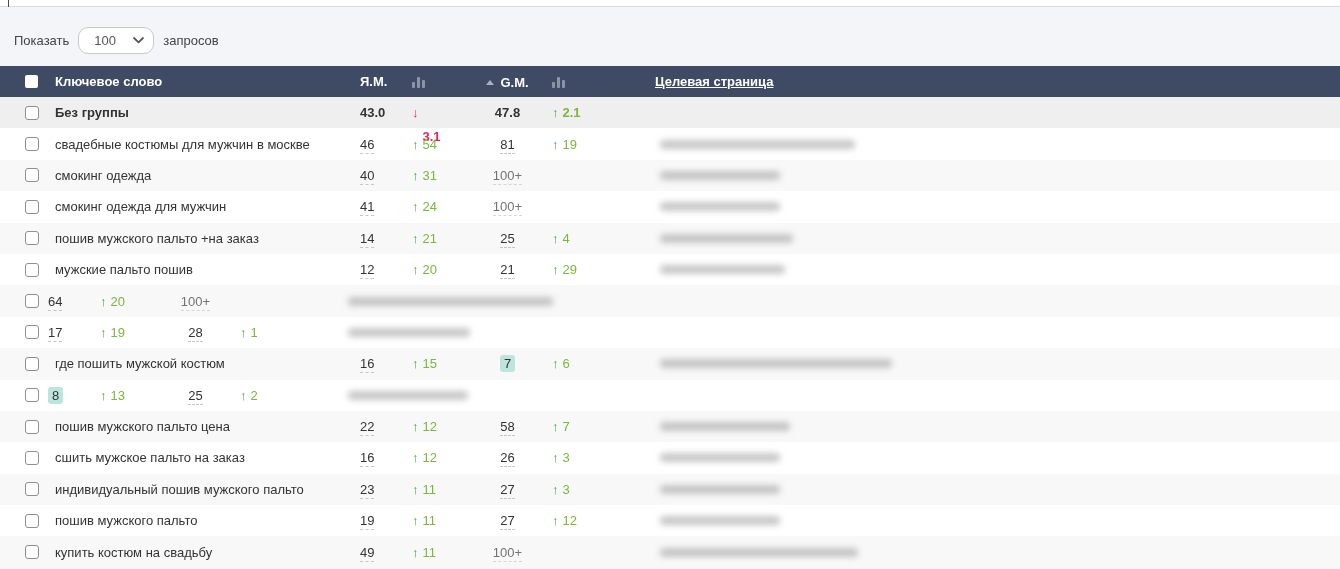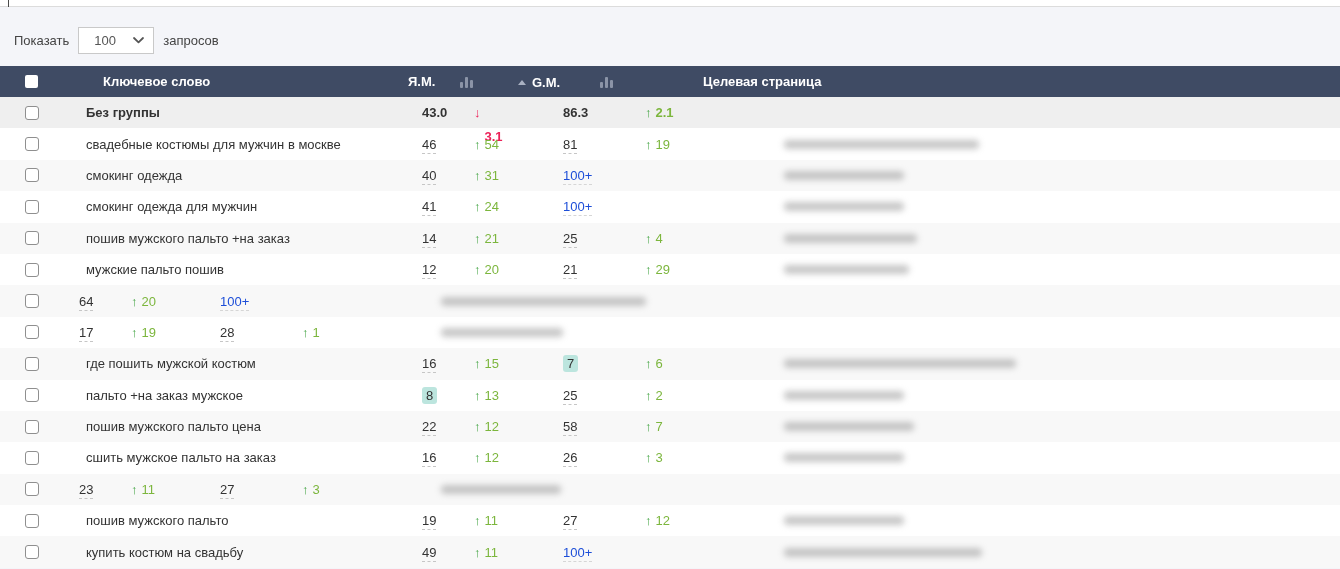--- a/index.html
+++ b/index.html
@@ -19,69 +19,69 @@
     font-size:13px;color:#333;
   }
   
   .top-strip{position:relative;height:7px;background:#ffffff;border-bottom:1px solid #dcdcdc;}
   .top-strip .tick{position:absolute;left:8px;top:0;width:1px;height:7px;background:#4a4a4a;}
 
   
   .controls{display:flex;align-items:center;gap:9px;margin:20px 0 0 14px;height:27px;color:#444;}
   .select-box{
     display:flex;align-items:center;justify-content:space-between;
-    width:76px;height:27px;background:#fff;border:1px solid #c9c9c9;border-radius:0;
+    width:76px;height:27px;background:#fff;border:1px solid #c9c9c9;border-radius:10px;
     padding:0 9px 0 15px;cursor:pointer;color:#555;
   }
   .select-box .chev{display:flex;align-items:center;}
 
   
   .tbl{margin-top:12px;width:1340px;}
   .thead{display:flex;align-items:center;height:31px;background:var(--header-bg);color:#fff;font-weight:bold;}
-  .row{display:flex;align-items:center;height:31.4px;background:#fff;gap:31px;}
+  .row{display:flex;align-items:center;height:31.4px;background:#fff;}
   .row.stripe{background:#f8f8f8;}
   .row.group-row{background:#efefef;font-weight:bold;}
 
   .c-check{flex:0 0 48px;padding-left:25px;display:flex;align-items:center;}
   .cbx{width:14px;height:14px;border:1px solid #8f8f8f;border-radius:3px;background:#fff;cursor:pointer;}
   .cbx-solid{width:13px;height:13px;background:#fff;border-radius:2px;cursor:pointer;}
 
   .c-kw{flex:0 0 312px;padding-left:7px;padding-right:10px;white-space:nowrap;overflow:hidden;}
   .kw-link{border-bottom:1px dashed #c6c6c6;padding-bottom:1px;cursor:pointer;}
   .group-row .kw-link{border-bottom:none;cursor:default;}
 
   .c-ym{flex:0 0 110px;display:flex;align-items:center;}
   .c-ym .val-wrap{flex:0 0 45px;}
   .c-gm{flex:0 0 140px;display:flex;align-items:center;}
-  .c-gm .val-wrap{flex:0 0 75px;text-align:left;}
+  .c-gm .val-wrap{flex:0 0 75px;text-align:center;}
   .chg-wrap{padding-left:7px;display:flex;align-items:center;gap:4px;}
 
   .num{border-bottom:1px dashed #c6c6c6;padding-bottom:1px;cursor:pointer;}
   .num.badge{background:var(--badge);border-bottom:none;border-radius:3px;padding:1px 4px;}
-  .num.na{color:#1d4ed8;border-bottom-color:#d6d6d6;}
+  .num.na{color:#737373;border-bottom-color:#d6d6d6;}
   .group-row .num{border-bottom:none;cursor:default;}
 
   .arrow{font-weight:bold;line-height:1;}
   .arrow.up{color:var(--up-green);}
   .arrow.down{color:var(--down-red);}
   .chg.up{color:var(--up-val);}
   .chg.down{color:var(--down-red);margin-top:48px;}
   .group-row .chg.up{color:var(--up-val);}
 
   
-  .thead .c-kw{cursor:pointer;margin-left:48px;}
+  .thead .c-kw{cursor:pointer;}
   .hdr-gm{display:inline-flex;align-items:center;gap:6px;}
   .sort-tri{width:0;height:0;border-left:4px solid transparent;border-right:4px solid transparent;
     border-bottom:5px solid #a9b1c2;display:inline-block;cursor:pointer;}
   .bars{display:inline-flex;align-items:flex-end;cursor:pointer;}
   .bars svg rect{fill:#8b94a7;}
   .thead .val-wrap span{cursor:pointer;}
 
   .c-page{flex:1;padding-left:50px;display:flex;align-items:center;}
-  .thead .c-page{padding-left:45px;}
+  .thead .c-page{padding-left:45px;text-decoration:underline;}
   .blur-bar{height:9px;border-radius:4px;background:#909090;opacity:.5;filter:blur(3px);display:inline-block;cursor:pointer;}
 </style>
 </head>
 <body>
 
 <div class="top-strip">
   <div class="tick"></div>
 </div>
 
 <div class="controls">
@@ -141,21 +141,21 @@
         </div>
     <div class="c-kw"><span class="kw-link">Без группы</span></div>
     <div class="c-ym">
       <div class="val-wrap"><span class="num">43.0</span></div>
       <div class="chg-wrap">
         <span class="arrow down">↓</span>
         <span class="chg down">3.1</span>
       </div>
     </div>
     <div class="c-gm">
-      <div class="val-wrap"><span class="num">86.3</span></div>
+      <div class="val-wrap"><span class="num">47.8</span></div>
       <div class="chg-wrap">
         <span class="arrow up">↑</span>
         <span class="chg up">2.1</span>
       </div>
     </div>
     <div class="c-page"></div>
   </div>
       <div class="row">
     <div class="c-check">
           <span class="cbx"></span>
@@ -326,21 +326,20 @@
       </div>
     </div>
     <div class="c-page">
           <span class="blur-bar" style="width: 232px;"></span>
         </div>
   </div>
       <div class="row">
     <div class="c-check">
           <span class="cbx"></span>
         </div>
-    <div class="c-kw"><span class="kw-link">пальто +на заказ мужское</span></div>
     <div class="c-ym">
       <div class="val-wrap"><span class="num badge">8</span></div>
       <div class="chg-wrap">
         <span class="arrow up">↑</span>
         <span class="chg up">13</span>
       </div>
     </div>
     <div class="c-gm">
       <div class="val-wrap"><span class="num">25</span></div>
       <div class="chg-wrap">
@@ -395,20 +394,21 @@
       </div>
     </div>
     <div class="c-page">
           <span class="blur-bar" style="width: 120px;"></span>
         </div>
   </div>
       <div class="row stripe">
     <div class="c-check">
           <span class="cbx"></span>
         </div>
+    <div class="c-kw"><span class="kw-link">индивидуальный пошив мужского пальто</span></div>
     <div class="c-ym">
       <div class="val-wrap"><span class="num">23</span></div>
       <div class="chg-wrap">
         <span class="arrow up">↑</span>
         <span class="chg up">11</span>
       </div>
     </div>
     <div class="c-gm">
       <div class="val-wrap"><span class="num">27</span></div>
       <div class="chg-wrap">

